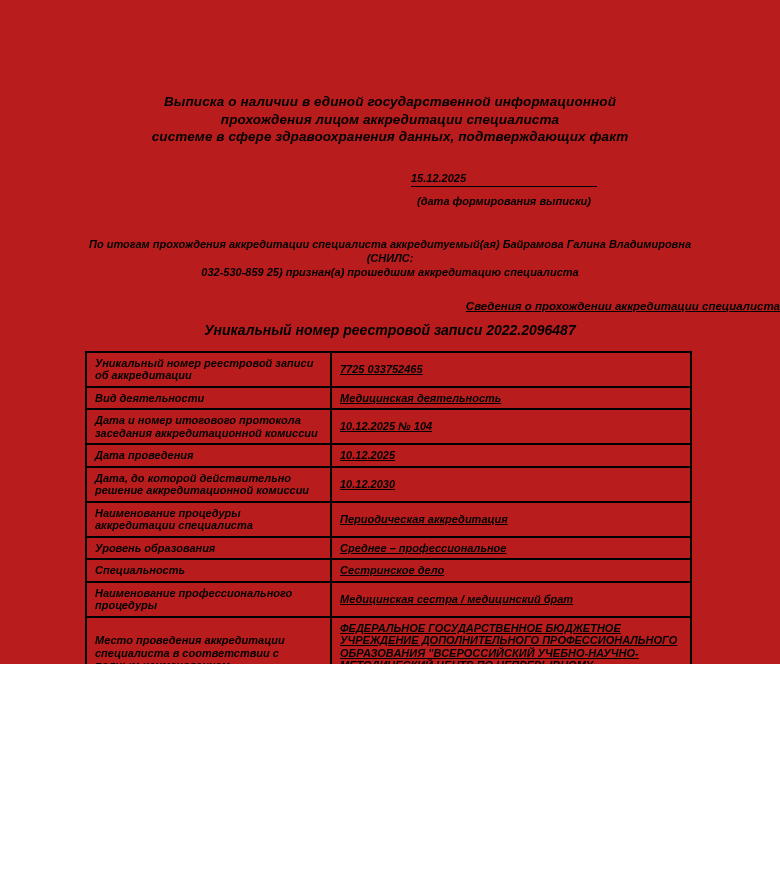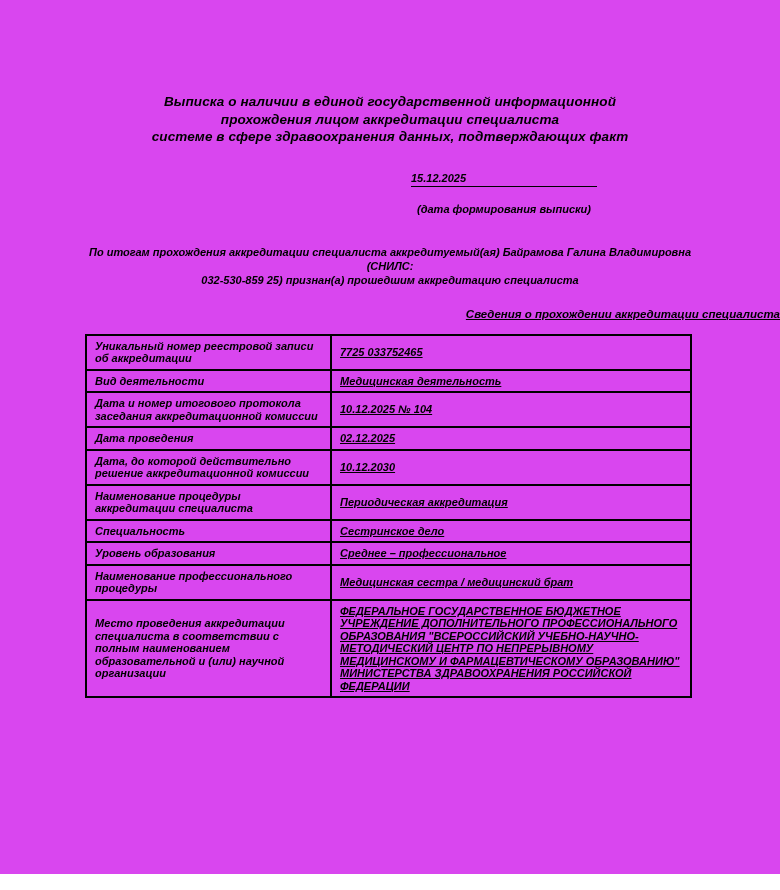--- a/index.html
+++ b/index.html
@@ -4,22 +4,22 @@
 <style>
   * { margin: 0; padding: 0; box-sizing: border-box; }
   html, body { background: #ffffff; }
   body {
     width: 780px; height: 890px;
     font-family: "Liberation Sans", "DejaVu Sans", sans-serif;
     color: #000000;
   }
   .page {
     position: relative;
-    width: 780px; height: 874px;
-    background: #d946ef;
+    width: 780px; height: 664px;
+    background: #b91c1c;
     overflow: hidden;
     font-weight: bold;
     font-style: italic;
   }
   .doc-title {
     margin-top: 93px;
     text-align: center;
     font-size: 13.5px;
     line-height: 17.5px;
     letter-spacing: 0.1px;
@@ -32,21 +32,21 @@
     text-align: left;
     font-size: 11px;
     line-height: 13px;
     padding-bottom: 1px;
     border-bottom: 1.8px solid #000000;
   }
   .date-caption {
     text-align: center;
     font-size: 11px;
     line-height: 13px;
-    padding-top: 16px;
+    padding-top: 8px;
   }
   .intro {
     margin: 29px auto 0 auto;
     width: 640px;
     text-align: center;
     font-size: 11px;
     line-height: 14px;
   }
   .section-heading {
     margin-top: 21px;
@@ -97,54 +97,55 @@
     <div class="date-caption">(дата формирования выписки)</div>
   </div>
 
   <div class="intro">
     <div>По итогам прохождения аккредитации специалиста аккредитуемый(ая) Байрамова Галина Владимировна (СНИЛС:</div>
     <div>032-530-859 25) признан(а) прошедшим аккредитацию специалиста</div>
   </div>
 
   <div class="section-heading">Сведения о прохождении аккредитации специалиста</div>
 
+  <div class="registry-heading">Уникальный номер реестровой записи 2022.2096487</div>
 
   <table class="acc-table">
     <tbody>
       <tr>
         <td class="cell-label">Уникальный номер реестровой записи об аккредитации</td>
         <td class="cell-value">7725 033752465</td>
       </tr>
       <tr>
         <td class="cell-label">Вид деятельности</td>
         <td class="cell-value">Медицинская деятельность</td>
       </tr>
       <tr>
         <td class="cell-label">Дата и номер итогового протокола заседания аккредитационной комиссии</td>
         <td class="cell-value">10.12.2025 № 104</td>
       </tr>
       <tr>
         <td class="cell-label">Дата проведения</td>
-        <td class="cell-value">02.12.2025</td>
+        <td class="cell-value">10.12.2025</td>
       </tr>
       <tr>
         <td class="cell-label">Дата, до которой действительно решение аккредитационной комиссии</td>
         <td class="cell-value">10.12.2030</td>
       </tr>
       <tr>
         <td class="cell-label">Наименование процедуры аккредитации специалиста</td>
         <td class="cell-value">Периодическая аккредитация</td>
       </tr>
       <tr>
+        <td class="cell-label">Уровень образования</td>
+        <td class="cell-value">Среднее – профессиональное</td>
+      </tr>
+      <tr>
         <td class="cell-label">Специальность</td>
         <td class="cell-value">Сестринское дело</td>
-      </tr>
-      <tr>
-        <td class="cell-label">Уровень образования</td>
-        <td class="cell-value">Среднее – профессиональное</td>
       </tr>
       <tr>
         <td class="cell-label">Наименование профессионального процедуры</td>
         <td class="cell-value">Медицинская сестра / медицинский брат</td>
       </tr>
       <tr>
         <td class="cell-label">Место проведения аккредитации специалиста в соответствии с полным наименованием образовательной и (или) научной организации</td>
         <td class="cell-value">ФЕДЕРАЛЬНОЕ ГОСУДАРСТВЕННОЕ БЮДЖЕТНОЕ УЧРЕЖДЕНИЕ ДОПОЛНИТЕЛЬНОГО ПРОФЕССИОНАЛЬНОГО ОБРАЗОВАНИЯ "ВСЕРОССИЙСКИЙ УЧЕБНО-НАУЧНО-МЕТОДИЧЕСКИЙ ЦЕНТР ПО НЕПРЕРЫВНОМУ МЕДИЦИНСКОМУ И ФАРМАЦЕВТИЧЕСКОМУ ОБРАЗОВАНИЮ" МИНИСТЕРСТВА ЗДРАВООХРАНЕНИЯ РОССИЙСКОЙ ФЕДЕРАЦИИ</td>
       </tr>
     </tbody>

